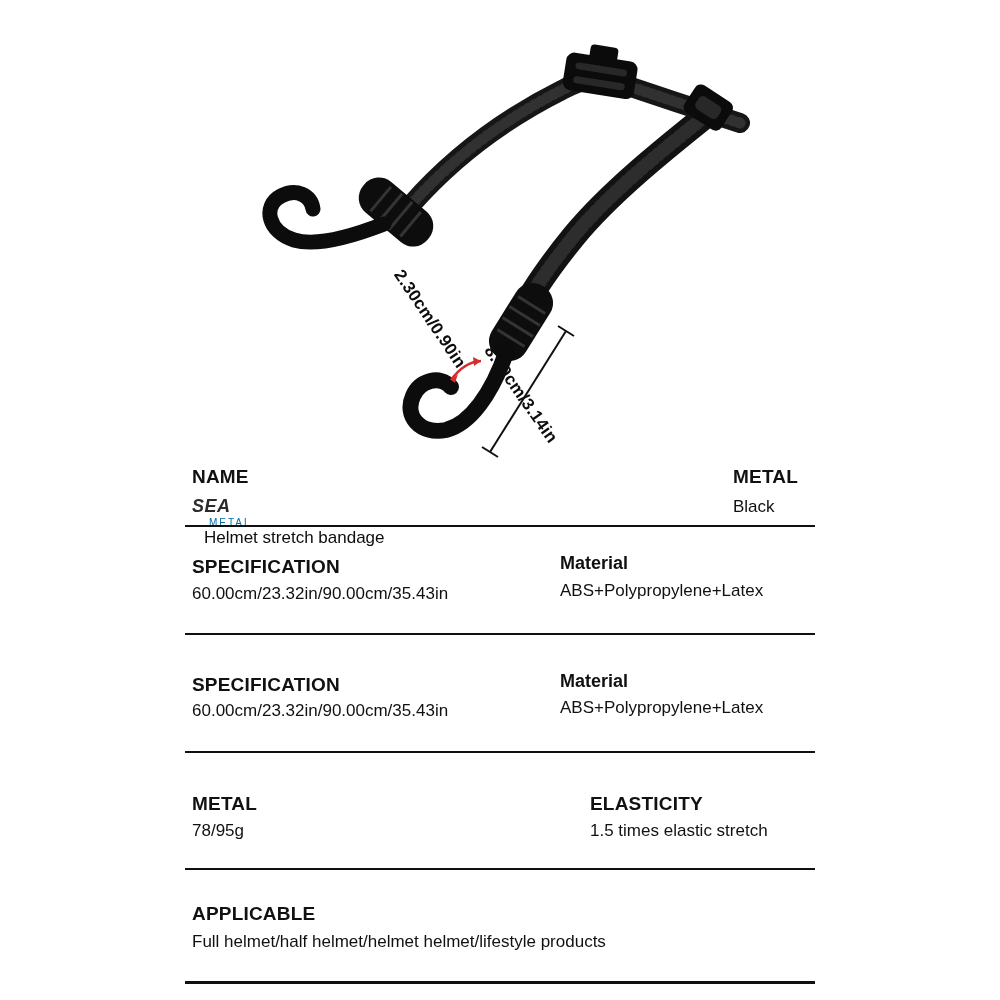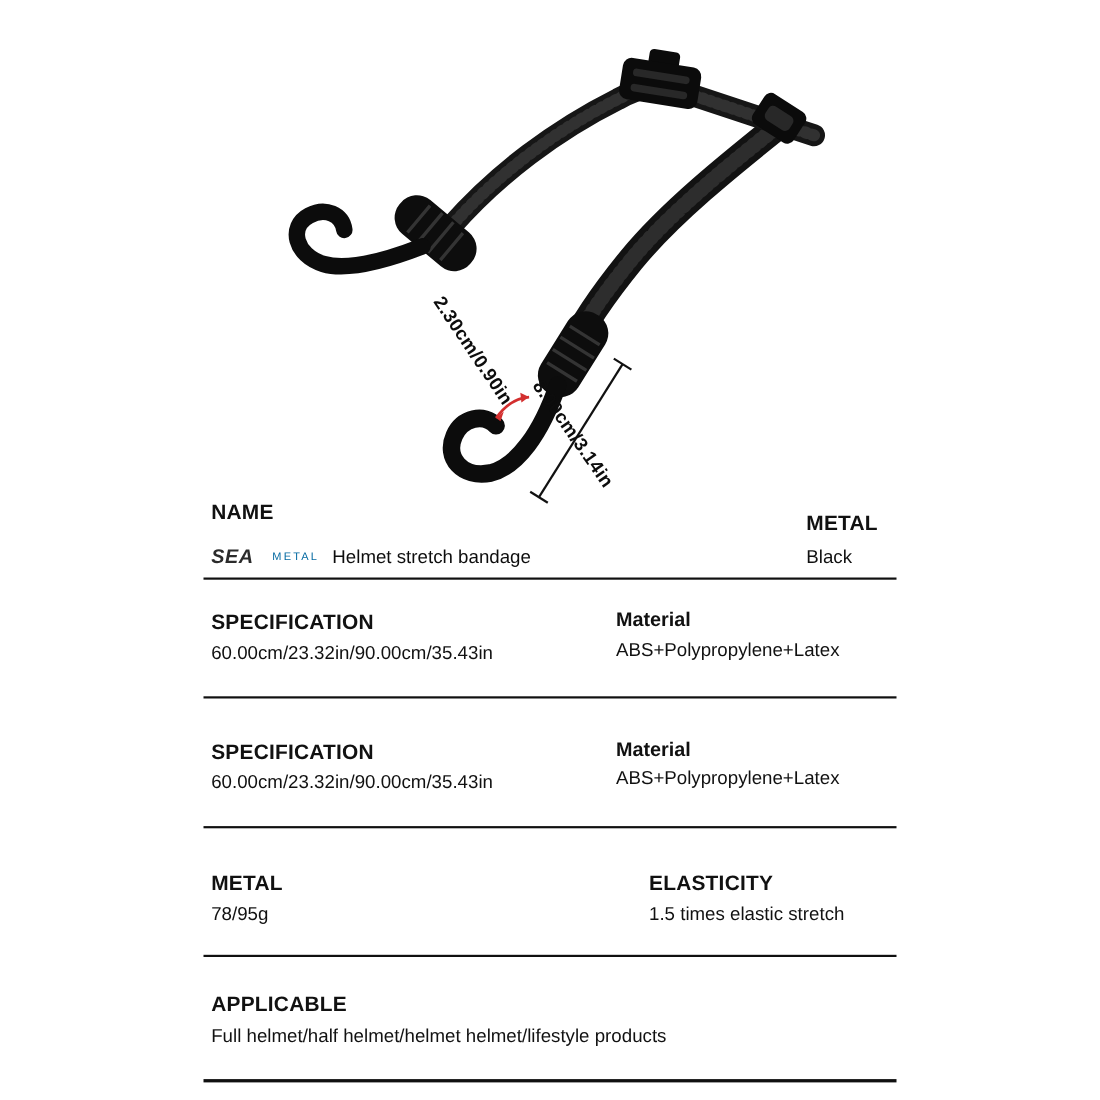--- a/index.html
+++ b/index.html
@@ -6,21 +6,21 @@
   body{font-family:"Liberation Sans","DejaVu Sans",sans-serif;color:#111;}
   .page{position:relative;width:1000px;height:1000px;background:#fff;overflow:hidden;margin:0 auto;}
   .photo{position:absolute;left:0;top:0;width:1000px;height:470px;}
   .ann{position:absolute;font-size:17px;font-weight:600;color:#0d0d0d;white-space:nowrap;transform-origin:0 0;letter-spacing:.3px;}
   .ann-open{left:406px;top:266px;transform:rotate(56deg);}
   .ann-len{left:496px;top:342px;transform:rotate(55deg);}
   .hr{position:absolute;left:185px;width:630px;height:2px;background:#101010;}
   .label{position:absolute;font-weight:bold;font-size:19px;letter-spacing:.2px;white-space:nowrap;}
   .label-sm{position:absolute;font-weight:bold;font-size:18px;white-space:nowrap;}
   .value{position:absolute;font-size:17px;white-space:nowrap;}
-  .brand-row{position:absolute;left:192px;top:496px;font-size:17px;white-space:nowrap;display:flex;align-items:center;}
+  .brand-row{position:absolute;left:192px;top:496px;font-size:17px;white-space:nowrap;display:flex;align-items:flex-start;flex-direction:column;}
   .brand-sea{font-style:italic;font-weight:bold;font-size:18px;letter-spacing:.5px;color:#2b2b2b;}
   .brand-metal{font-size:10px;letter-spacing:2px;color:#0369a1;margin-left:1px;padding-left:16px;}
   .prod-name{margin-left:12px;font-size:17px;color:#0d0d0d;}
 </style>
 </head>
 <body>
 
 <div class="page">
 
   <div class="photo">
@@ -71,21 +71,21 @@
         <line x1="566" y1="331" x2="490" y2="452"></line>
         <line x1="558" y1="326" x2="574" y2="336"></line>
         <line x1="482" y1="447" x2="498" y2="457"></line>
       </g>
     </svg>
 
     <div class="ann ann-open">2.30cm/0.90in</div>
     <div class="ann ann-len">8.00cm/3.14in</div>
   </div>
 
-  <div class="label" style="left:192px;top:456px;">NAME</div>
+  <div class="label" style="left:192px;top:466px;">NAME</div>
   <div class="label" style="left:733px;top:466px;">METAL</div>
 
   <div class="brand-row">
     <span class="brand-sea">SEA</span>
       <span class="brand-metal">METAL</span>
       <span class="prod-name">Helmet stretch bandage</span>
   </div>
   <div class="value" style="left:733px;top:497px;">Black</div>
 
   <div class="hr" style="top:525px;"></div>

